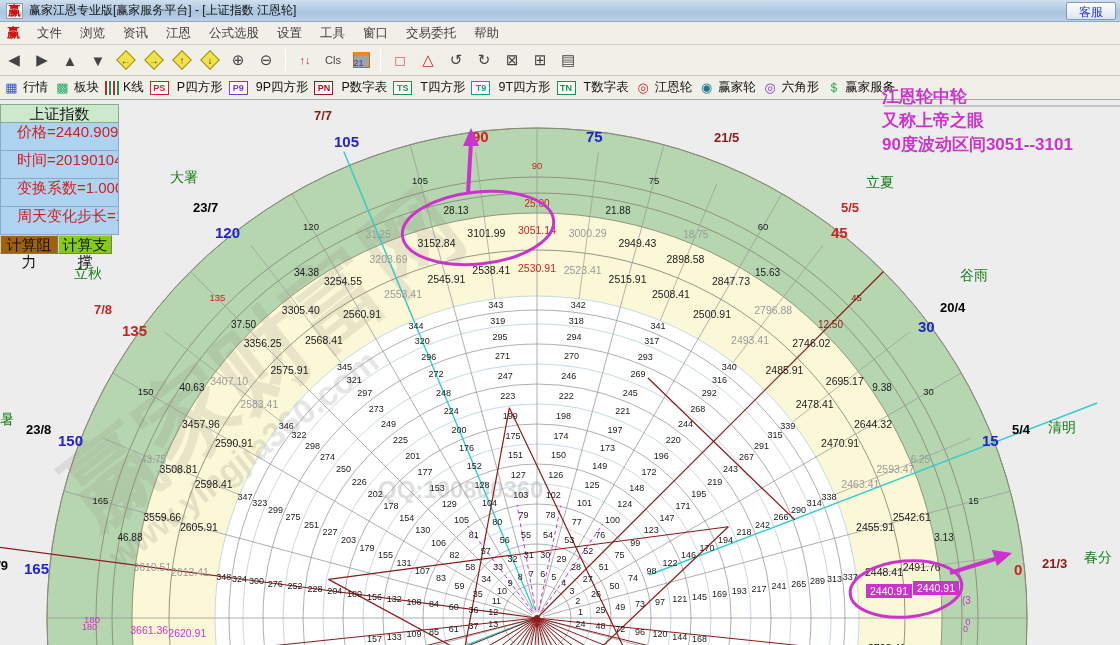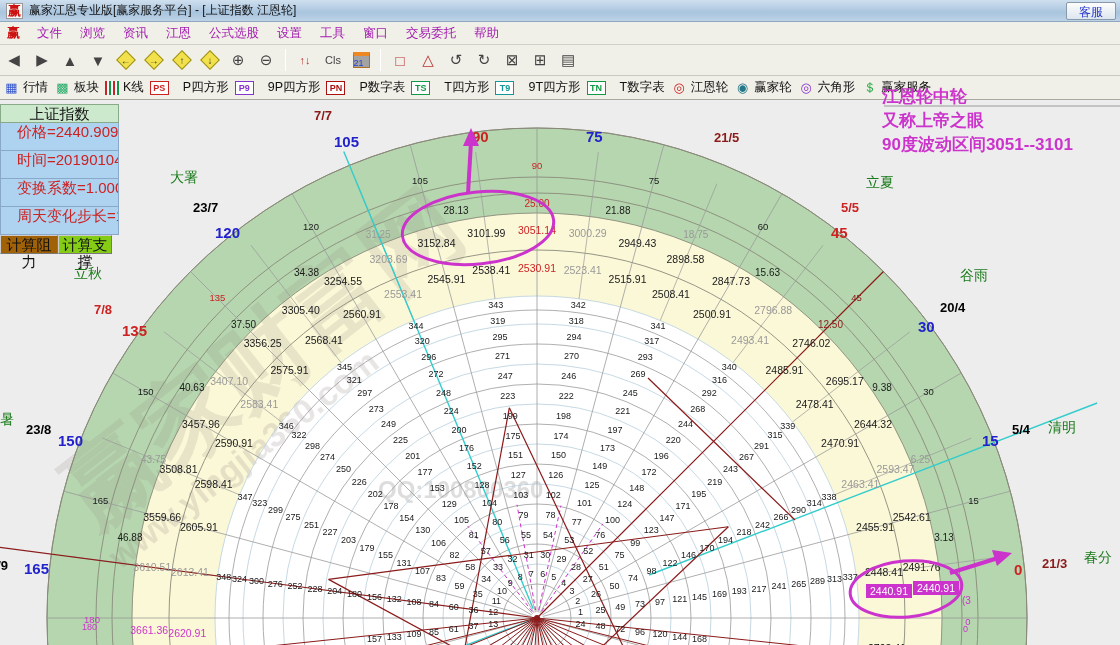--- a/index.html
+++ b/index.html
@@ -14,21 +14,21 @@
   #titlebar .appicon { color:#cc1111; font-weight:bold; margin:0 6px 0 6px; font-size:13px;
     background:#f6f6f6; border:1px solid #999; line-height:14px; padding:0 1px; }
   #kefu { position:absolute; right:4px; top:2px; height:18px; padding:1px 12px;
     background:linear-gradient(#fdfdfd,#dde6ef); border:1px solid #8899aa; border-radius:2px;
     color:#2233cc; font-size:12px; }
 
   
   #menubar { position:absolute; left:0; top:22px; width:1120px; height:23px;
     background:#f0efe8; border-bottom:1px solid #d0cfc8; display:flex; align-items:center; font-size:12.5px; }
   #menubar .appicon { color:#cc1111; font-weight:bold; margin:0 8px 0 7px; font-size:13px; }
-  .menu-item { padding:2px 9px; color:#a21caf;font-family:Liberation Serif, serif; }
+  .menu-item { padding:2px 9px; color:#404040;font-family:Liberation Serif, serif; }
 
   
   #toolbar1 { position:absolute; left:0; top:45px; width:1120px; height:31px;
     background:#f0efe8; border-bottom:1px solid #c8c7c0; display:flex; align-items:center; }
   .tb1 { width:26px; height:24px; margin:0 1px; display:flex; align-items:center; justify-content:center;
     font-size:15px; color:#444; }
   .tb1.red { color:#bb3333; }
   .tb1.small { font-size:11px; }
   .tb1 .diamond { width:14px; height:14px; background:#f2e14a; border:1px solid #999022;
     transform:rotate(45deg); display:flex; align-items:center; justify-content:center; }
@@ -37,21 +37,21 @@
     font-size:9px; line-height:14px; border-top:4px solid #ee8822; }
   .tbsep { width:1px; height:22px; background:#c0bfb8; margin:0 5px; border-right:1px solid #fff; }
 
   
   #toolbar2 { position:absolute; left:0; top:76px; width:1120px; height:24px;
     background:#f0efe8; border-bottom:1px solid #a8a8a0; display:flex; align-items:center; font-size:12.5px; }
   .tb2 { display:flex; align-items:center; margin:0 3px; color:#111; white-space:nowrap; }
   .tb2 .ticon { display:inline-flex; align-items:center; justify-content:center;
     width:17px; height:15px; margin-right:3px; font-size:13px; }
   .tb2 .lbox { width:19px; height:14px; border:1px solid; font-size:9px; font-weight:bold;
-    display:inline-flex; align-items:center; justify-content:center; margin-right:14px; background:#fff; }
+    display:inline-flex; align-items:center; justify-content:center; margin-right:8px; background:#fff; }
   .tb2 .kline { width:15px; height:14px; margin-right:3px;
     background:repeating-linear-gradient(90deg,#cc2222 0 2px,#fff 2px 4px,#119944 4px 6px,#fff 6px 8px); }
 
   
   #panel { position:absolute; left:0; top:104px; width:119px; z-index:5; font-size:15px; }
   #panel .hdr { background:#cde9cd; border:1px solid #88aa88; color:#111; text-align:center;
     height:19px; line-height:17px; }
   #panel .row { background:#aed3f0; border:1px solid #8aa8c8; border-top:none; color:#cc2222;
     height:28px; line-height:17px; padding-left:16px; white-space:nowrap; overflow:hidden; }
   #panel .btns { display:flex; }

